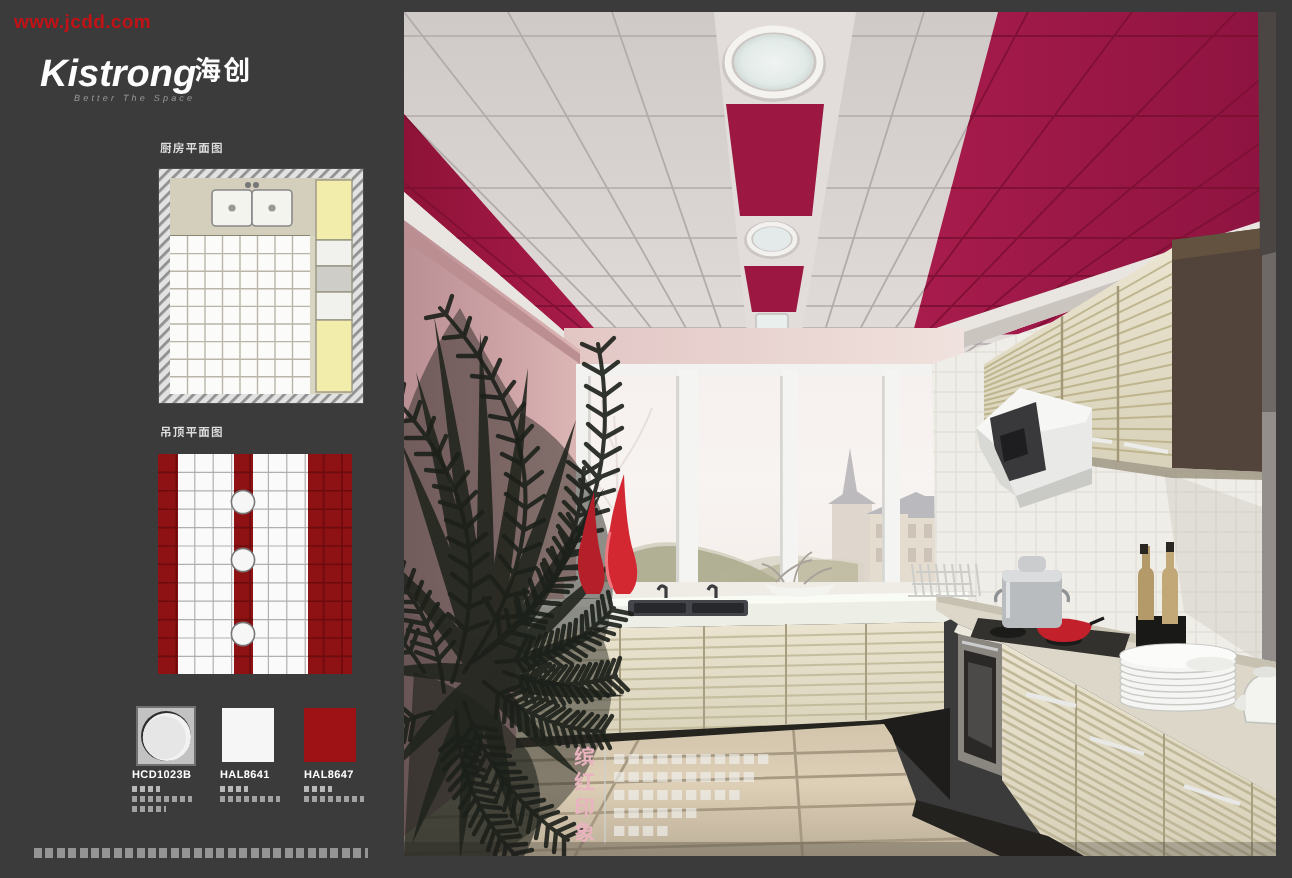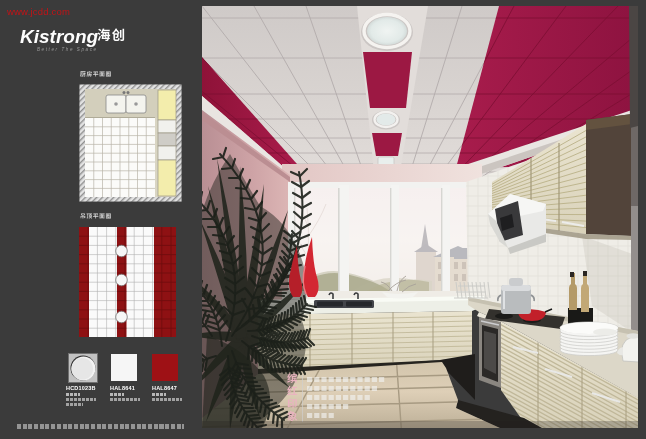--- a/index.html
+++ b/index.html
@@ -1,20 +1,20 @@
 <!DOCTYPE html>
 <html><head><meta charset="utf-8">
 <style>
 html,body{margin:0;padding:0;background:#3b3b3b;width:646px;height:439px;overflow:hidden}
 *{font-family:"Liberation Sans",sans-serif}
 #page{position:relative;width:646px;height:439px;background:#3b3b3b}
 </style></head>
 <body>
 <div id="page">
-<div style="position:absolute;left:7px;top:6px;color:#c31216;font-size:9.5px;font-weight:normal;letter-spacing:0.2px">www.jcdd.com</div>
+<div style="position:absolute;left:7px;top:6px;color:#c31216;font-size:9.5px;font-weight:bold;letter-spacing:0.2px">www.jcdd.com</div>
     <div style="position:absolute;left:20px;top:25px;width:170px;height:30px">
 <svg width="170" height="30" viewBox="0 0 170 30">
 <text x="0" y="18" font-family="Liberation Sans, sans-serif" font-size="19" font-weight="bold" font-style="italic" fill="#fdfdfd">Kistrong</text>
 <path d="M92 753C151 722 228 673 266 640L336 731C296 763 216 807 158 834ZM35 468C91 438 165 391 198 357L267 448C231 480 157 523 100 549ZM62 -8 166 -73C210 25 256 142 293 249L201 314C159 197 102 70 62 -8ZM565 451C590 430 618 402 639 378H502L514 473H599ZM430 850C396 739 336 624 270 552C298 537 349 505 373 486C385 501 397 518 409 536C405 486 399 432 392 378H288V270H377C366 192 354 119 342 61H759C755 46 750 36 745 30C734 17 725 14 708 14C688 14 649 14 605 18C622 -9 633 -52 635 -80C683 -83 731 -83 761 -78C795 -73 820 -64 843 -32C855 -16 866 13 874 61H948V163H887L895 270H973V378H901L908 525C909 540 910 576 910 576H435C447 597 459 618 471 641H946V749H520C529 773 538 797 546 821ZM538 245C567 222 600 190 624 163H474L488 270H577ZM648 473H796L792 378H695L723 397C706 418 676 448 648 473ZM624 270H786C783 228 780 193 776 163H681L713 185C693 209 657 243 624 270Z" transform="translate(77.0,14.9) scale(0.01350,-0.01350)" fill="#fdfdfd"></path>
         <path d="M809 830V51C809 32 801 26 781 25C761 25 694 25 630 28C647 -4 665 -55 671 -88C765 -88 830 -85 872 -66C913 -48 928 -17 928 51V830ZM617 735V167H732V735ZM186 486H182C239 541 290 605 333 675C387 613 444 544 484 486ZM297 852C244 724 139 589 17 507C43 487 84 444 103 418L134 443V76C134 -41 170 -73 288 -73C313 -73 422 -73 449 -73C552 -73 583 -31 596 111C565 118 518 136 493 155C487 49 480 29 439 29C413 29 324 29 303 29C257 29 250 35 250 76V383H409C403 297 396 260 387 248C379 240 371 238 358 238C343 238 314 238 281 242C297 214 308 172 310 141C353 140 394 141 418 144C445 148 466 156 485 178C508 206 519 279 526 445V449L603 521C558 589 464 693 388 774L407 817Z" transform="translate(91.6,14.9) scale(0.01350,-0.01350)" fill="#fdfdfd"></path>
 <text x="17" y="25.5" font-family="Liberation Sans, sans-serif" font-size="4.5" font-style="italic" fill="#9a9a9a" letter-spacing="1.6">Better The Space</text>
 </svg></div>
     <svg style="position:absolute;left:80px;top:70px" width="40" height="9" viewBox="0 0 40 9">
       <path d="M239 656V559H607V656ZM356 429H477V338H356ZM253 510V257H586V510ZM263 222C279 170 294 101 296 58L395 82C391 123 374 190 355 241ZM598 351C628 285 657 199 665 145L763 182C754 236 722 320 690 383ZM778 683V531H611V424H778V36C778 22 773 18 759 17C744 17 699 17 657 19C671 -12 686 -59 691 -90C763 -90 812 -87 848 -69C883 -52 894 -23 894 34V424H959V531H894V683ZM476 247C464 190 440 113 418 56L203 35L220 -70C330 -57 480 -39 621 -20L618 78L524 68C543 115 562 171 581 223ZM95 815V504C95 347 90 121 24 -34C52 -44 104 -72 127 -89C198 78 209 335 209 505V710H953V815Z" transform="translate(0.0,6.1) scale(0.00580,-0.00580)" fill="#dedede"></path>
       <path d="M434 823 457 759H117V529C117 368 110 124 23 -41C54 -51 109 -79 134 -97C216 68 235 315 238 489H584L501 464C514 437 530 401 539 374H262V278H420C406 153 373 58 217 2C242 -18 272 -60 285 -88C410 -40 472 32 505 123H753C746 61 737 30 726 20C716 12 706 10 688 10C668 10 618 11 569 16C585 -10 598 -50 600 -80C656 -82 711 -82 740 -79C775 -77 803 -70 825 -47C852 -21 865 40 876 172C877 186 878 214 878 214H789L528 215C532 235 534 256 537 278H938V374H593L655 395C646 421 628 459 611 489H912V759H589C579 789 565 823 552 851ZM238 659H793V588H238Z" transform="translate(6.4,6.1) scale(0.00580,-0.00580)" fill="#dedede"></path>

